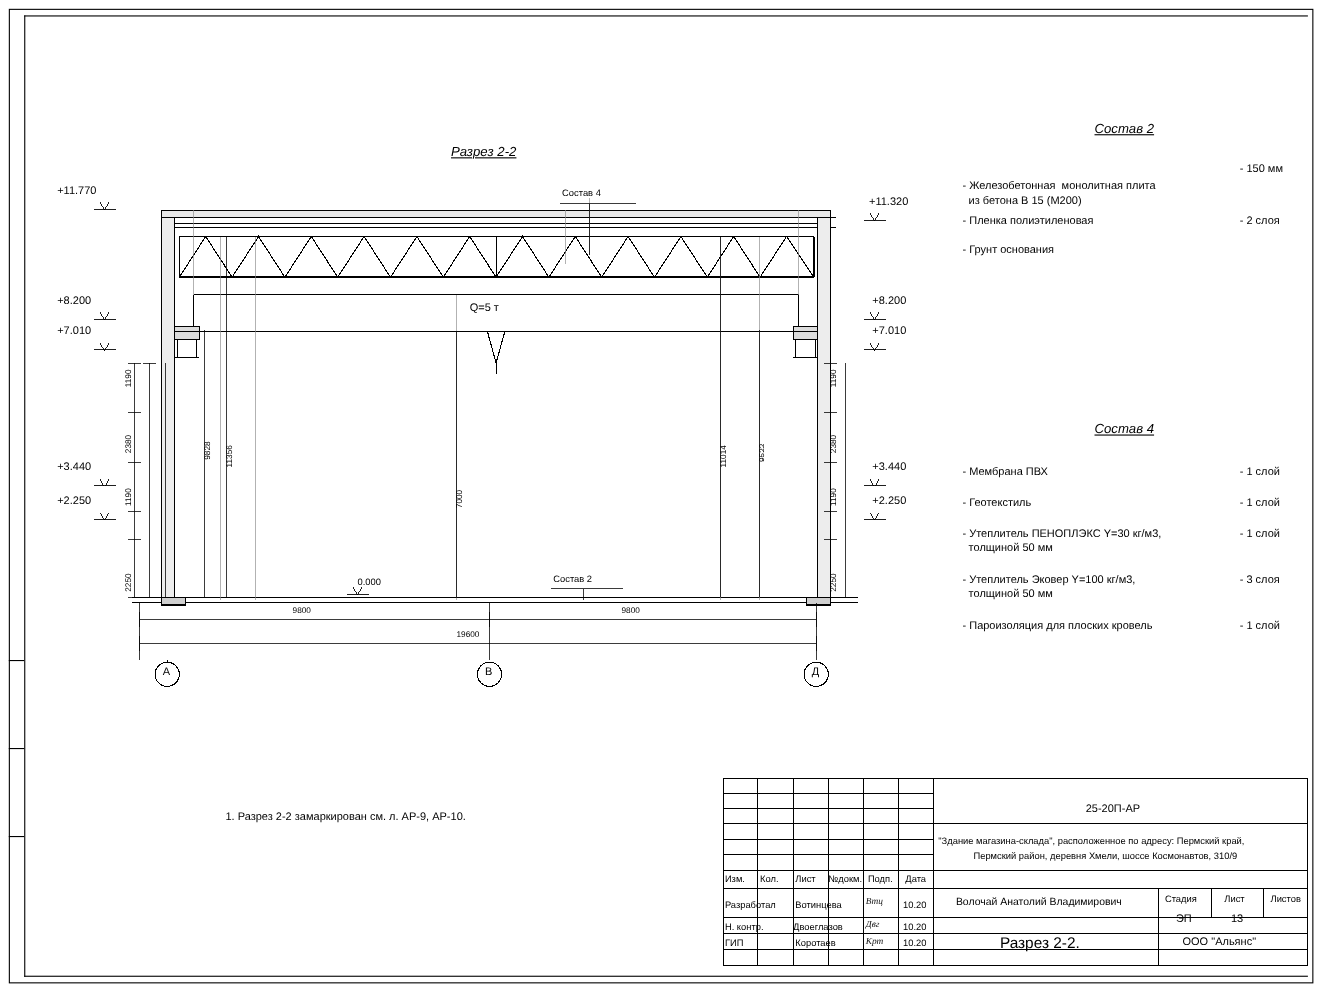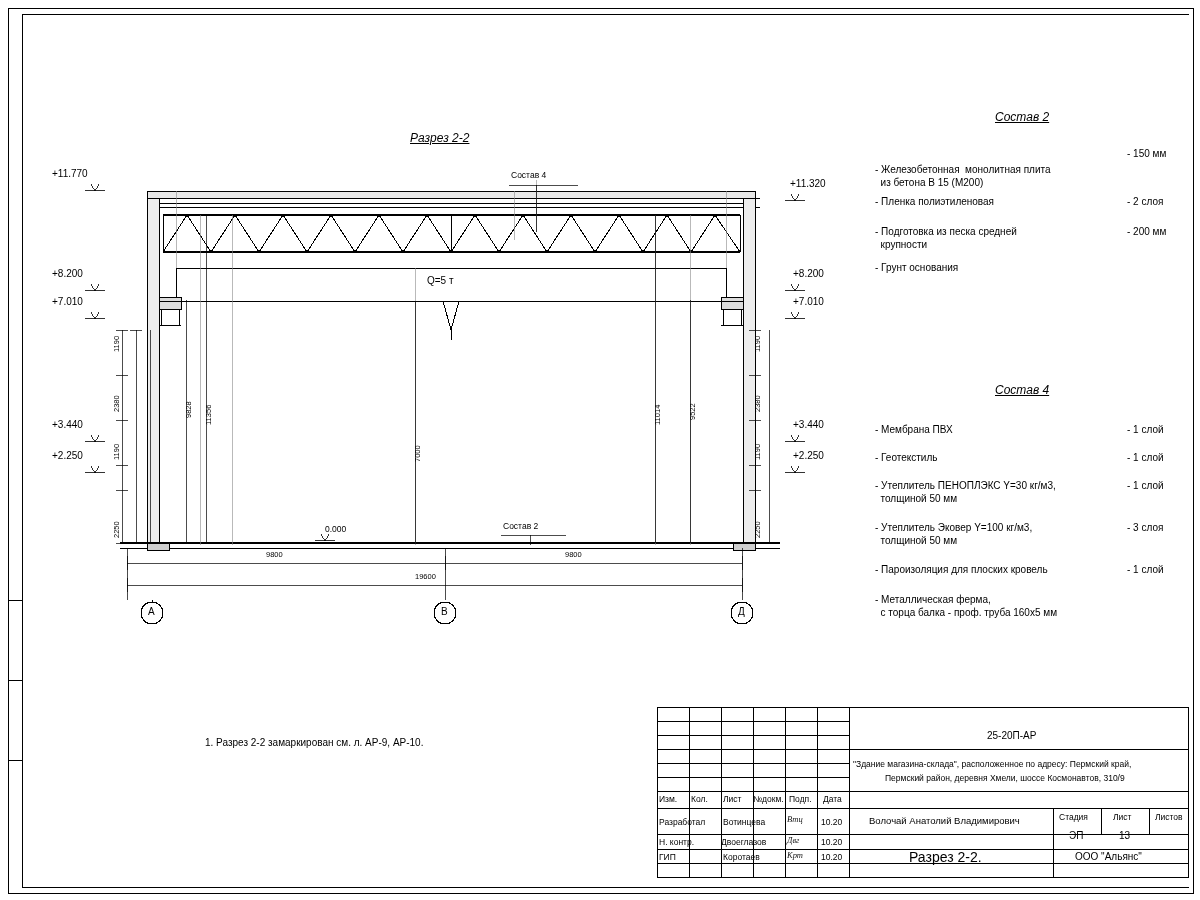--- a/index.html
+++ b/index.html
@@ -249,25 +249,20 @@
   <div style="position:absolute;left:875px;top:148px;width:320px;">
     <div style="position:relative;height:30px;">
       <div class="t" style="left:0;top:16px;white-space:pre;">- Железобетонная  монолитная плита
   из бетона В 15 (М200)</div>
       <div class="t" style="left:252px;top:0;">- 150 мм</div>
     </div>
     <div style="position:relative;height:32px;">
       <div class="t" style="left:0;top:18px;white-space:pre;">- Пленка полиэтиленовая</div>
       <div class="t" style="left:252px;top:18px;">- 2 слоя</div>
     </div>
-    <div style="position:relative;height:40px;">
-      <div class="t" style="left:0;top:16px;white-space:pre;">- Подготовка из песка средней
-  крупности</div>
-      <div class="t" style="left:252px;top:16px;">- 200 мм</div>
-    </div>
     <div style="position:relative;height:26px;">
       <div class="t" style="left:0;top:12px;white-space:pre;">- Грунт основания</div>
       <div class="t" style="left:252px;top:12px;"></div>
     </div>
   </div>
 
   <div class="t hdr" style="left:995px;top:383px;">Состав 4</div>
   <div style="position:absolute;left:875px;top:424px;width:320px;">
     <div style="position:relative;height:26px;text-decoration:underline;">
       <div class="t" style="left:0;top:0;white-space:pre;">- Мембрана ПВХ</div>
@@ -283,25 +278,20 @@
       <div class="t" style="left:252px;top:4px;">- 1 слой</div>
     </div>
     <div style="position:relative;height:42px;">
       <div class="t" style="left:0;top:6px;white-space:pre;">- Утеплитель Эковер Y=100 кг/м3,
   толщиной 50 мм</div>
       <div class="t" style="left:252px;top:6px;">- 3 слоя</div>
     </div>
     <div style="position:relative;height:28px;">
       <div class="t" style="left:0;top:6px;white-space:pre;">- Пароизоляция для плоских кровель</div>
       <div class="t" style="left:252px;top:6px;">- 1 слой</div>
-    </div>
-    <div style="position:relative;height:32px;">
-      <div class="t" style="left:0;top:8px;white-space:pre;">- Металлическая ферма,
-  с торца балка - проф. труба 160х5 мм</div>
-      <div class="t" style="left:252px;top:8px;"></div>
     </div>
   </div>
 
   <div class="tb">
     <svg width="535" height="175">
       <g stroke="#000" fill="none" stroke-width="1" shape-rendering="crispEdges">
 
         <rect x="0.5" y="0.5" width="531" height="170"></rect>
 
         <line x1="0" y1="14" x2="192" y2="14"></line>

